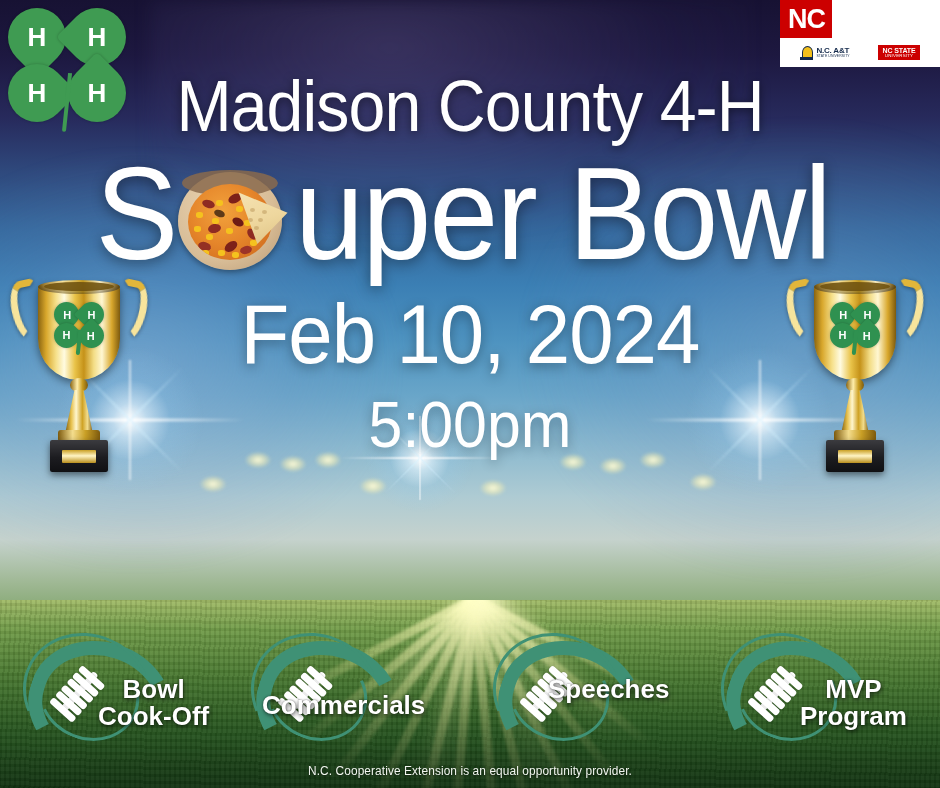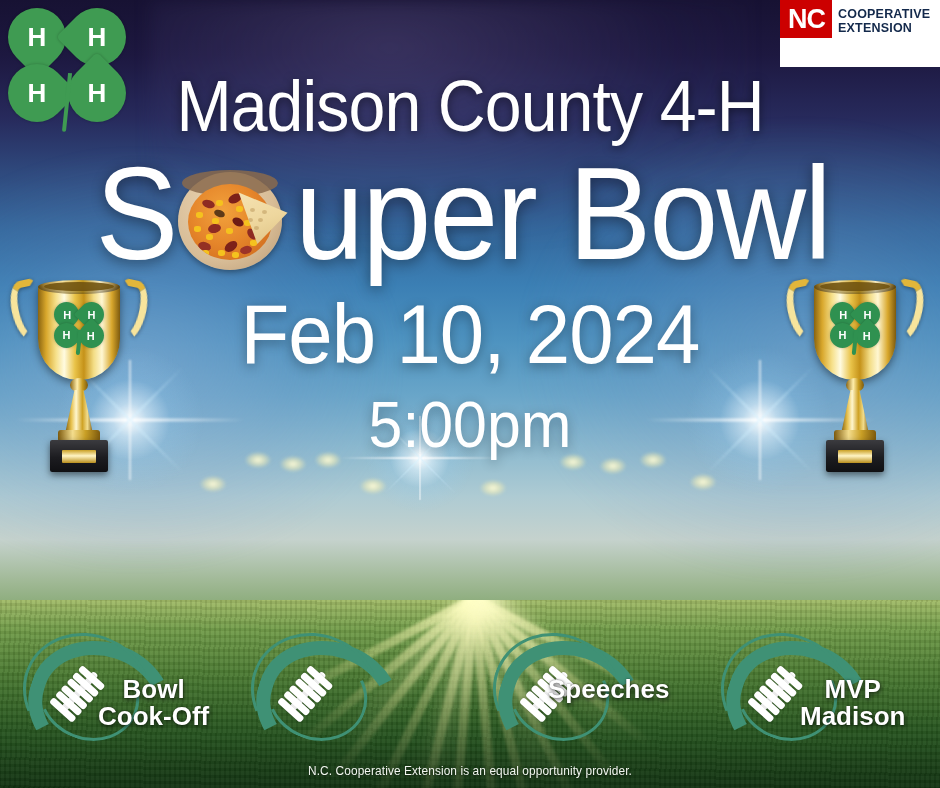--- a/index.html
+++ b/index.html
@@ -321,23 +321,35 @@
       <div class="bulb" style="left: 640px; top: 72px;"></div>
       <div class="bulb" style="left: 200px; top: 96px;"></div>
       <div class="bulb" style="left: 690px; top: 94px;"></div>
       <div class="bulb" style="left: 480px; top: 100px;"></div>
       <div class="bulb" style="left: 360px; top: 98px;"></div>
     </div>
 
   <div class="nc-logo">
     <div class="nc-top">
       <div class="nc-red">NC</div>
-      <div class="nc-navy">
-        <span>COOPERATIVE</span>
-        <span>EXTENSION</span>
+    </div>
+    <div class="nc-bottom">
+      <div class="nc-uni">
+        <div class="nc-aat-mark">
+          <div class="bell"></div>
+            <div class="base"></div>
+        </div>
+        <div class="nc-aat-txt">
+          <b>N.C. A&amp;T</b>
+          <i>STATE UNIVERSITY</i>
+        </div>
+      </div>
+      <div class="nc-state">
+        <b>NC STATE</b>
+        <i>UNIVERSITY</i>
       </div>
     </div>
   </div>
 
   <div class="clover" id="cloverMain" style="left:8px;top:8px;width:118px;height:112px;">
       <div class="leaf" style="left: 0px; top: 0px; width: 58px; height: 58px; background: rgb(63, 155, 82); transform: rotate(-45deg);">
         <span class="leafH" style="font-size: 26px; transform: translate(-50%, -50%) rotate(45deg);">H</span>
       </div>
       <div class="leaf" style="left: 60px; top: 0px; width: 58px; height: 58px; background: rgb(63, 155, 82); transform: rotate(45deg);">
         <span class="leafH" style="font-size: 26px; transform: translate(-50%, -50%) rotate(-45deg);">H</span>
@@ -520,20 +532,23 @@
           </span>
         </div>
       </div>
     </div>
 
   <div class="footer-note">N.C. Cooperative Extension is an equal opportunity provider.</div>
 <div class="fb-label" style="left: 98px; top: 676px;">
       <div>Bowl</div>
       <div>Cook-Off</div>
     </div>
+    <div class="fb-label" style="left: 262px; top: 692px;">
+      <div>Commercials</div>
+    </div>
     <div class="fb-label" style="left: 548px; top: 676px;">
       <div>Speeches</div>
     </div>
     <div class="fb-label" style="left: 800px; top: 676px;">
       <div>MVP</div>
-      <div>Madison</div>
+      <div>Program</div>
     </div>
   </div>
 
 </body></html>

